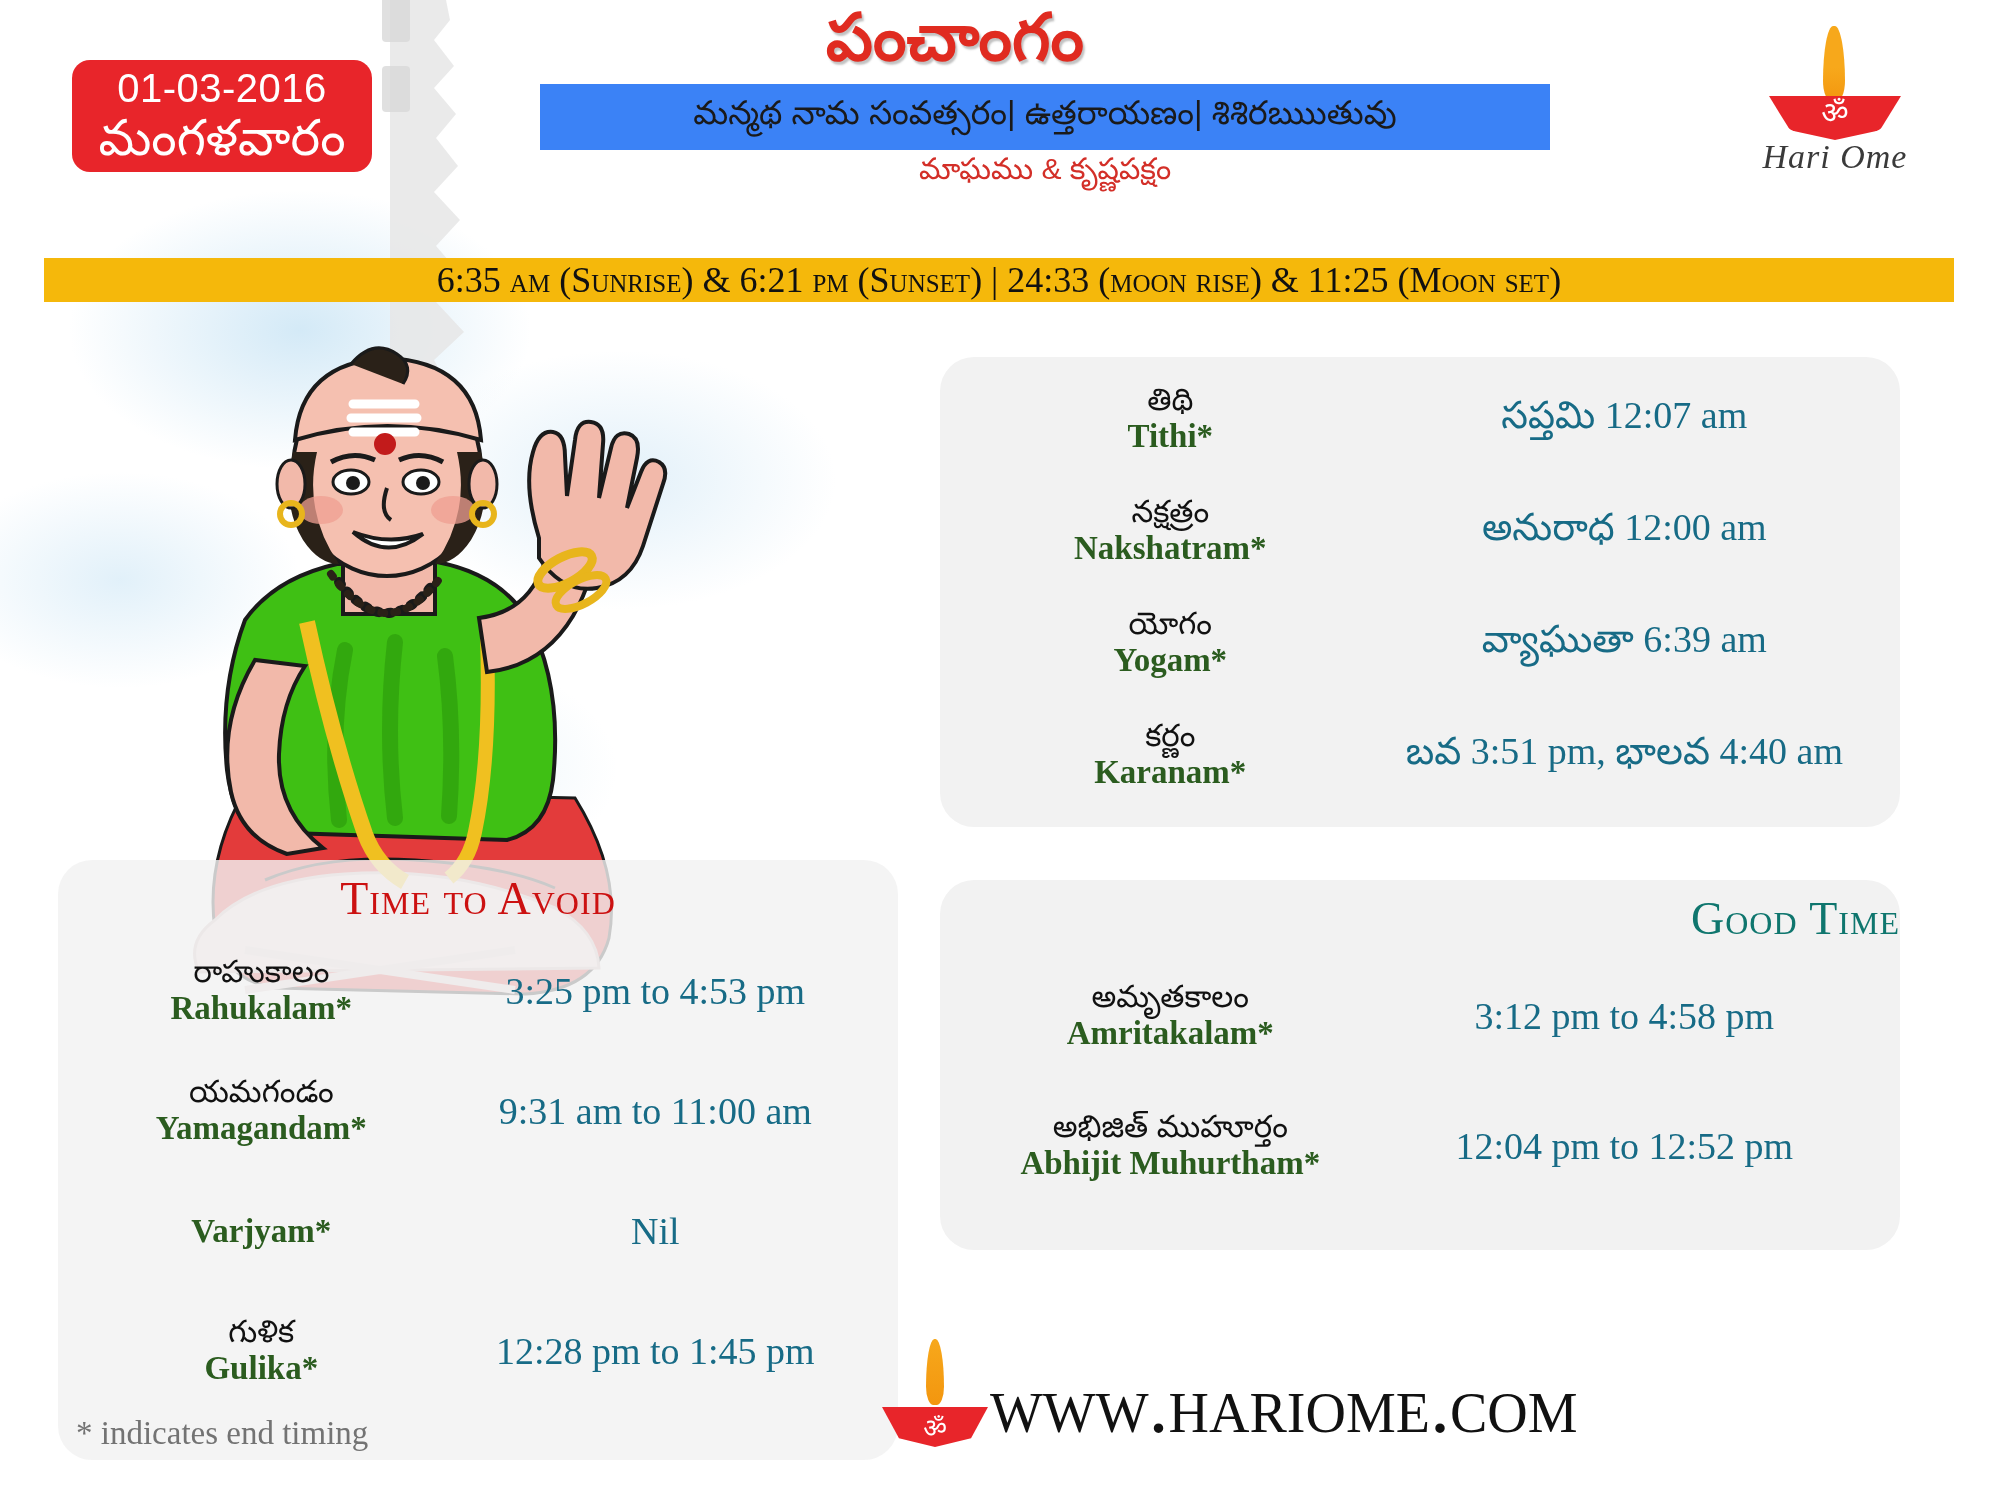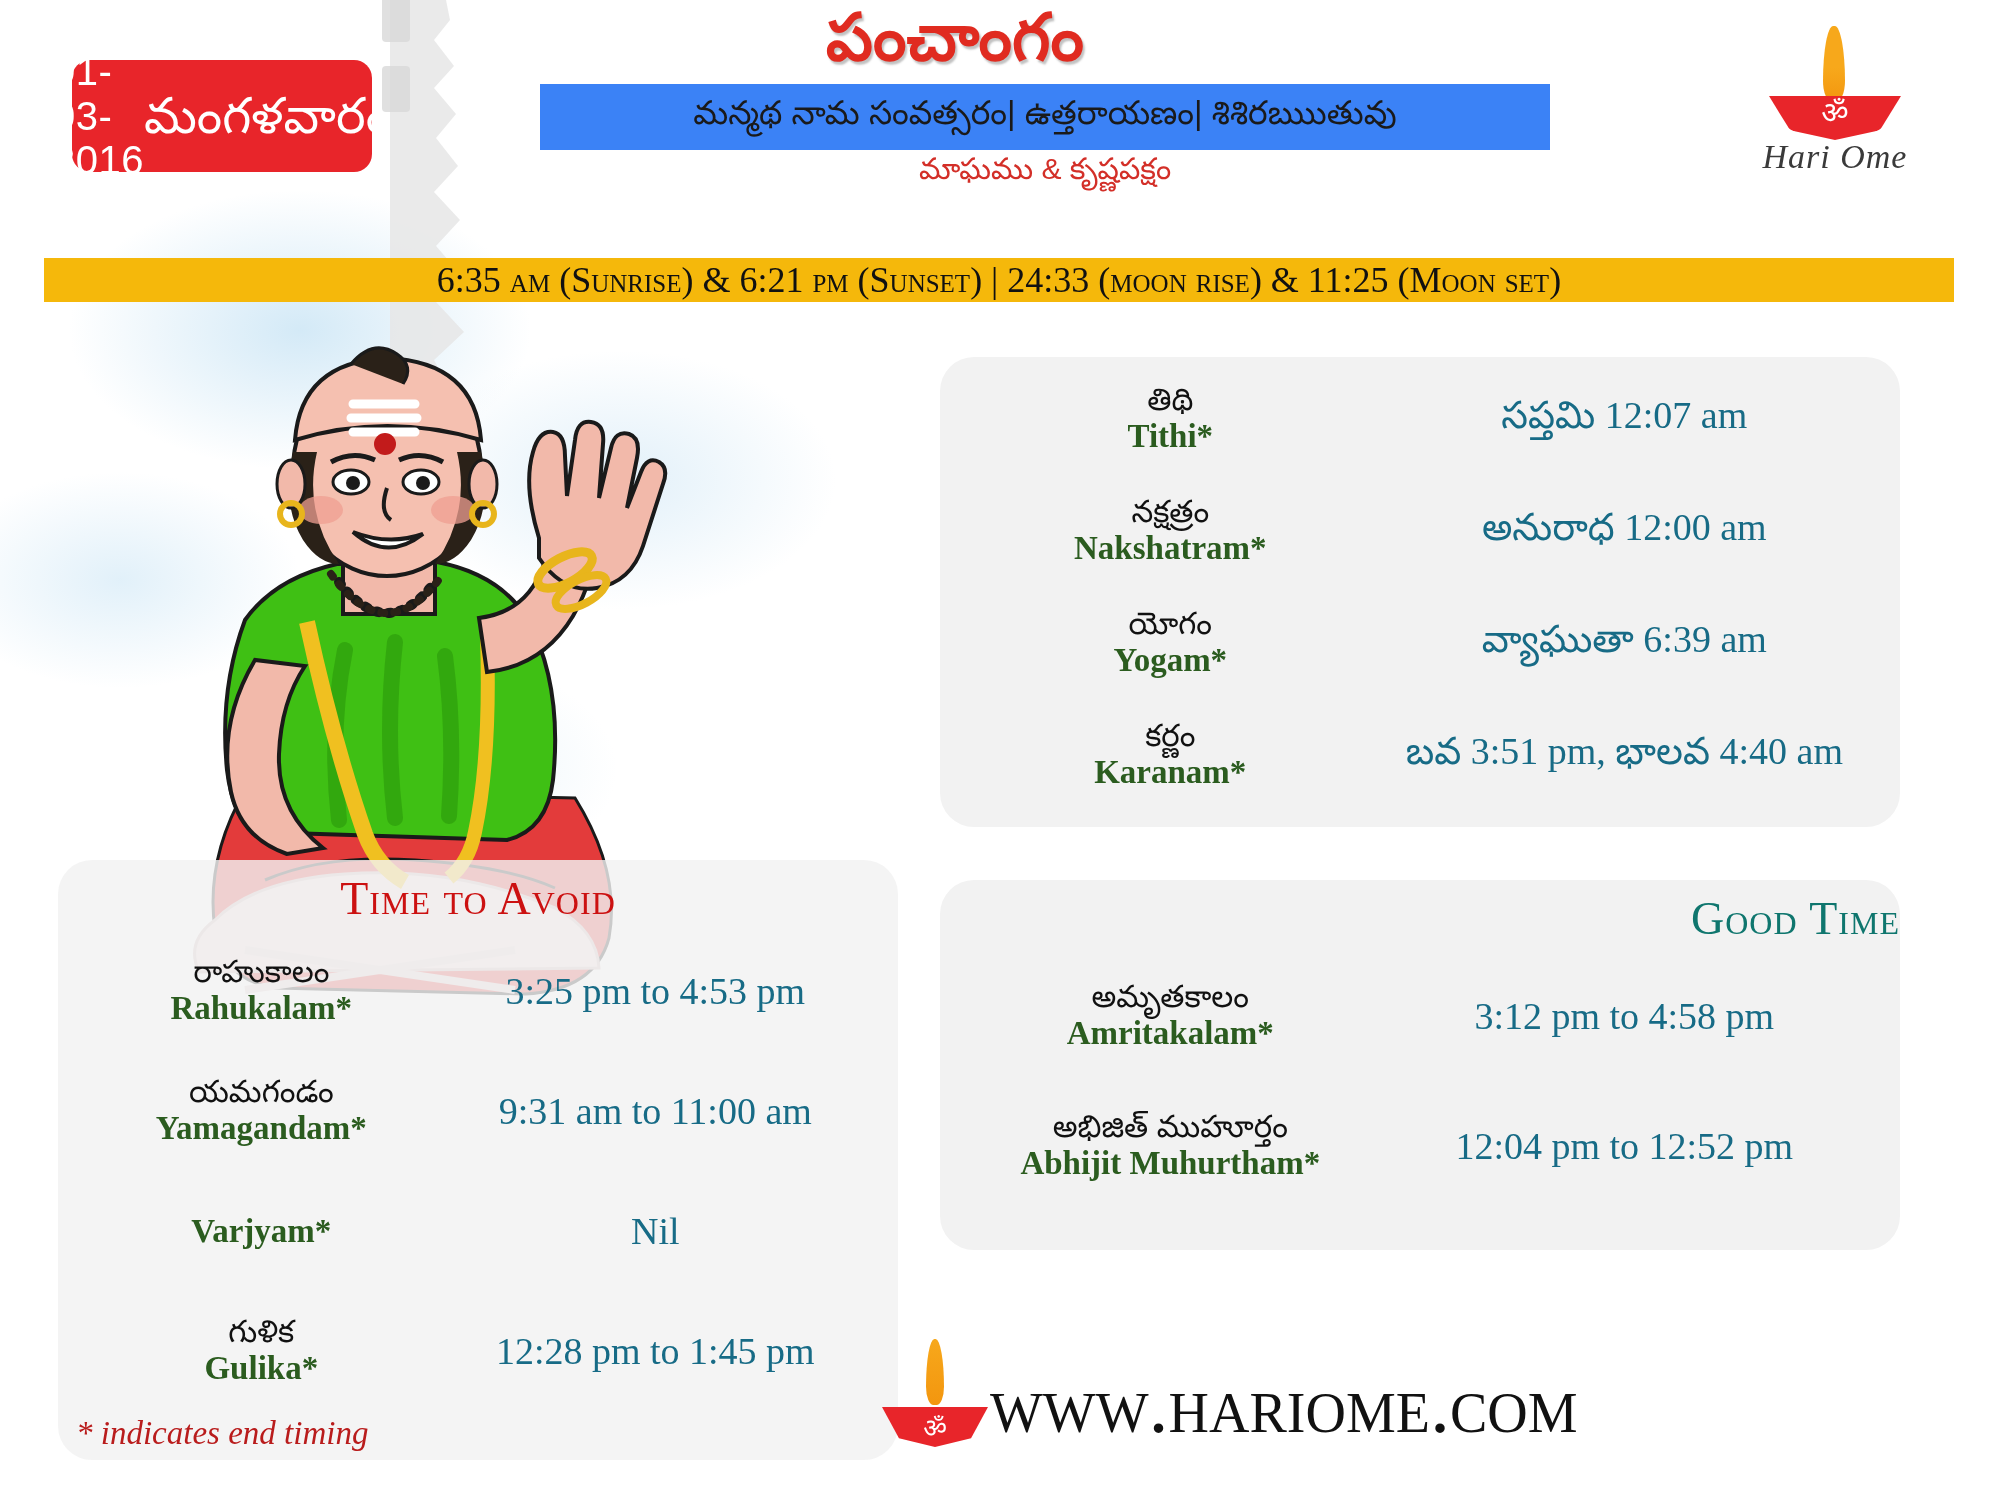--- a/index.html
+++ b/index.html
@@ -39,21 +39,21 @@
   }
 
   .date-badge {
     position: absolute;
     left: 72px; top: 60px;
     width: 300px; height: 112px;
     background: #e8252a;
     border-radius: 18px;
     color: #ffffff;
     display: flex;
-    flex-direction: row;
+    flex-direction: column;
     align-items: center;
     justify-content: center;
     font-family: "Liberation Sans", sans-serif;
     line-height: 1.12;
   }
   .date-badge .d-num { font-size: 40px; letter-spacing: 0.5px; }
   .date-badge .d-day { font-size: 50px; }
 
   .title-main {
     position: absolute;
@@ -235,23 +235,22 @@
   
   .card-tithi .row { min-height: 112px; }
   .card-avoid .row { min-height: 120px; }
   .card-good  .row { min-height: 130px; }
 
   
   .footnote {
     position: absolute;
     left: 76px; top: 1415px;
     font-family: "Liberation Serif", serif;
-    font-style: italic;
     font-size: 33px;
-    color: #b91c1c;
+    color: #737373;
     z-index: 6;
   }
 
   .site-block {
     position: absolute;
     left: 880px; top: 1330px;
     width: 1110px; height: 150px;
     display: flex;
     align-items: center;
     z-index: 6;

